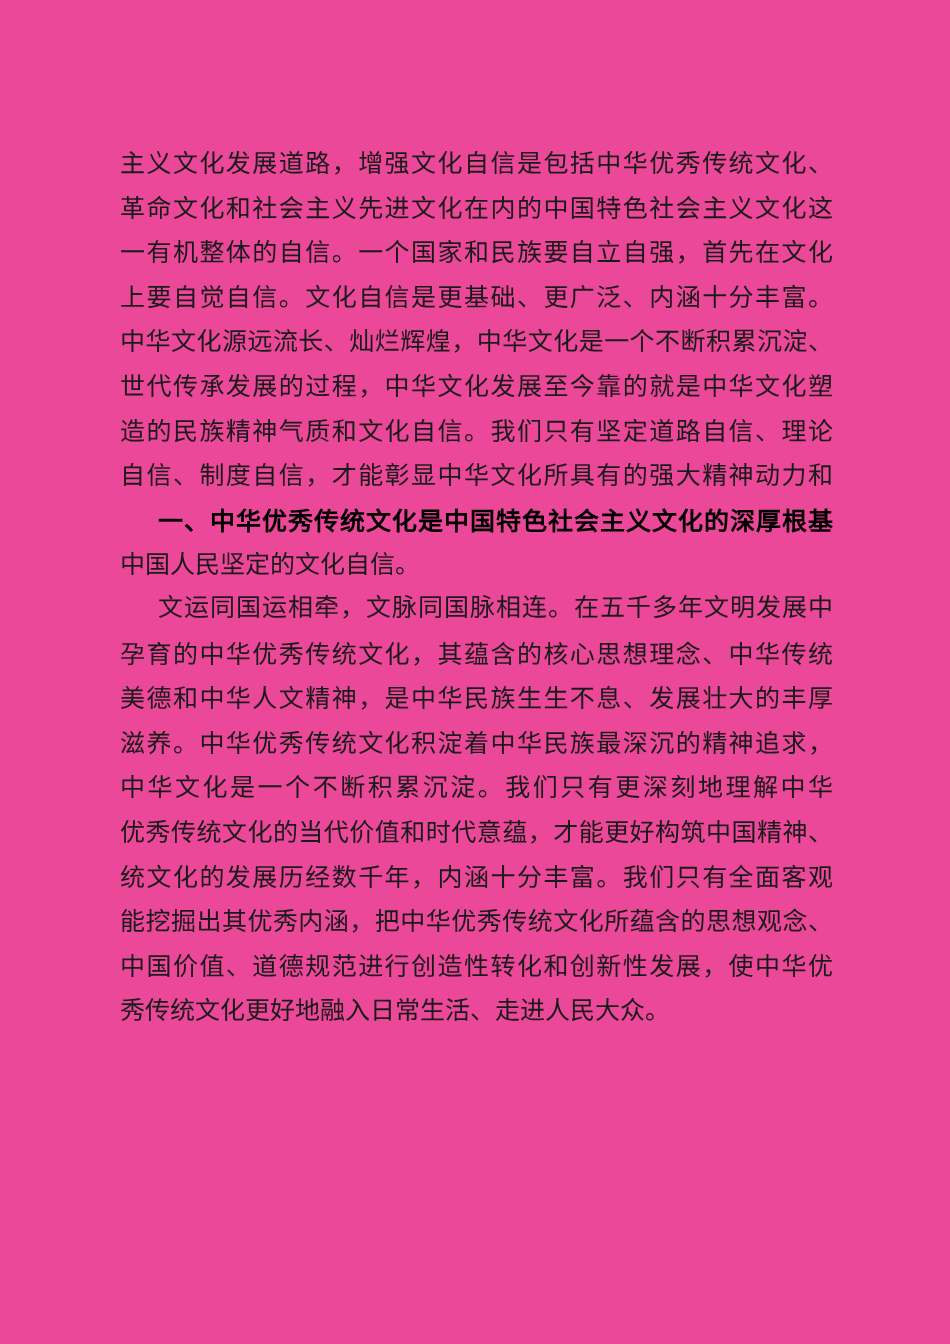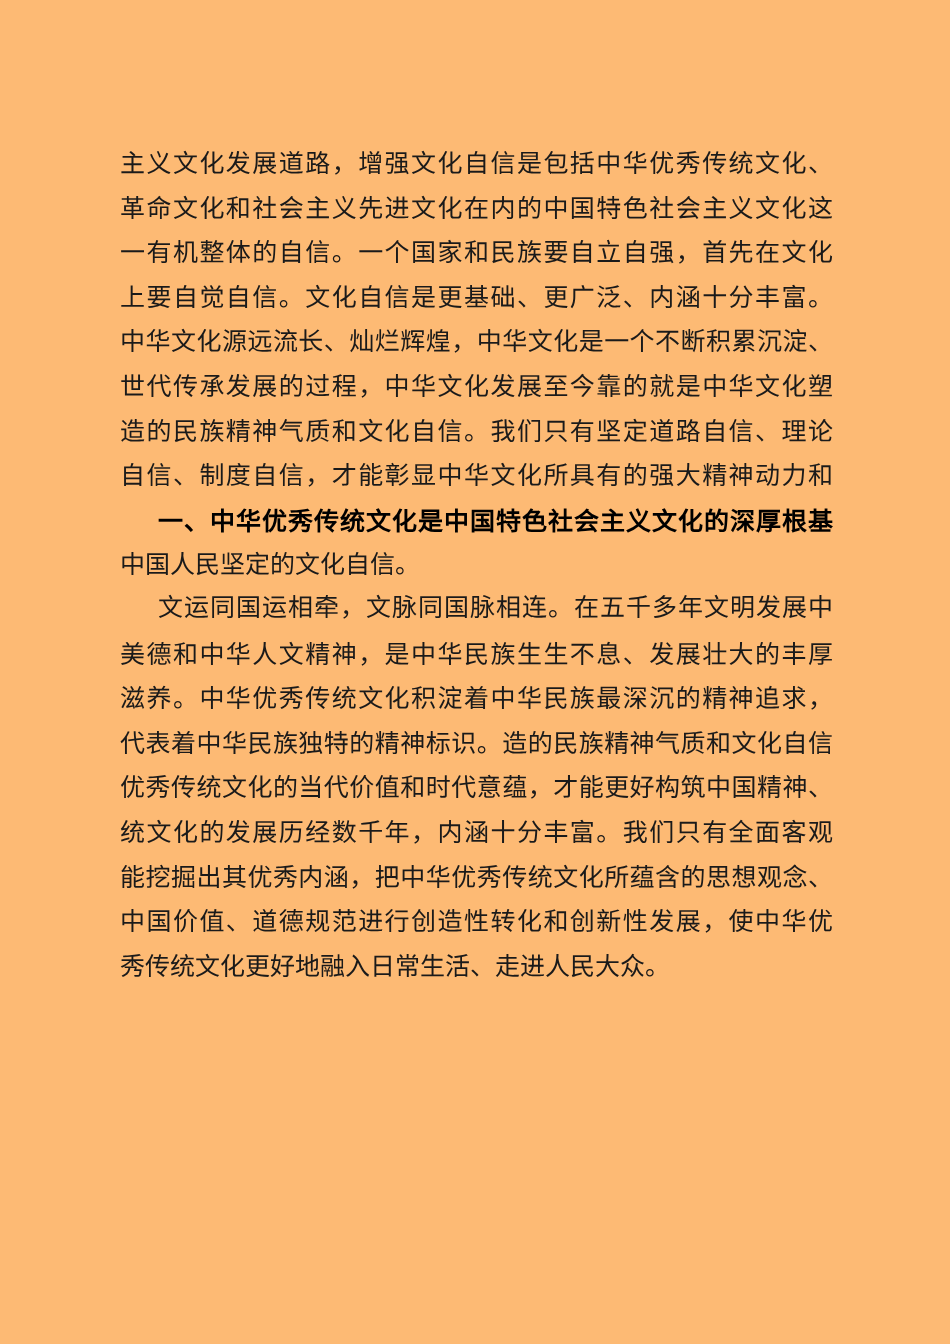--- a/index.html
+++ b/index.html
@@ -6,21 +6,21 @@
   html, body {
     margin: 0;
     padding: 0;
     background: #ffffff;
   }
   .page {
     position: relative;
     width: 950px;
     height: 1344px;
     margin: 0 auto;
-    background: #fdba74;
+    background: #ec4899;
     overflow: hidden;
   }
   .text-block {
     position: absolute;
     left: 120px;
     top: 142px;
     width: 713px;
     color: #1a1a1a;
     font-family: "Liberation Serif", "DejaVu Serif", serif;
     font-size: 25px;
@@ -59,23 +59,24 @@
     <div class="line">上要自觉自信。文化自信是更基础、更广泛、内涵十分丰富。</div>
     <div class="line">中华文化源远流长、灿烂辉煌，中华文化是一个不断积累沉淀、</div>
     <div class="line">世代传承发展的过程，中华文化发展至今靠的就是中华文化塑</div>
     <div class="line">造的民族精神气质和文化自信。我们只有坚定道路自信、理论</div>
     <div class="line">自信、制度自信，才能彰显中华文化所具有的强大精神动力和</div>
     <div class="line heading indent">一、中华优秀传统文化是中国特色社会主义文化的深厚根基</div>
 
     <div class="line end">中国人民坚定的文化自信。</div>
 
     <div class="line indent">文运同国运相牵，文脉同国脉相连。在五千多年文明发展中</div>
+    <div class="line">孕育的中华优秀传统文化，其蕴含的核心思想理念、中华传统</div>
     <div class="line">美德和中华人文精神，是中华民族生生不息、发展壮大的丰厚</div>
     <div class="line">滋养。中华优秀传统文化积淀着中华民族最深沉的精神追求，</div>
-    <div class="line">代表着中华民族独特的精神标识。造的民族精神气质和文化自信</div>
+    <div class="line">中华文化是一个不断积累沉淀。我们只有更深刻地理解中华</div>
     <div class="line">优秀传统文化的当代价值和时代意蕴，才能更好构筑中国精神、</div>
     <div class="line">统文化的发展历经数千年，内涵十分丰富。我们只有全面客观</div>
     <div class="line">能挖掘出其优秀内涵，把中华优秀传统文化所蕴含的思想观念、</div>
     <div class="line">中国价值、道德规范进行创造性转化和创新性发展，使中华优</div>
     <div class="line end">秀传统文化更好地融入日常生活、走进人民大众。</div>
 
   </div>
 </div>
 
 </body></html>

